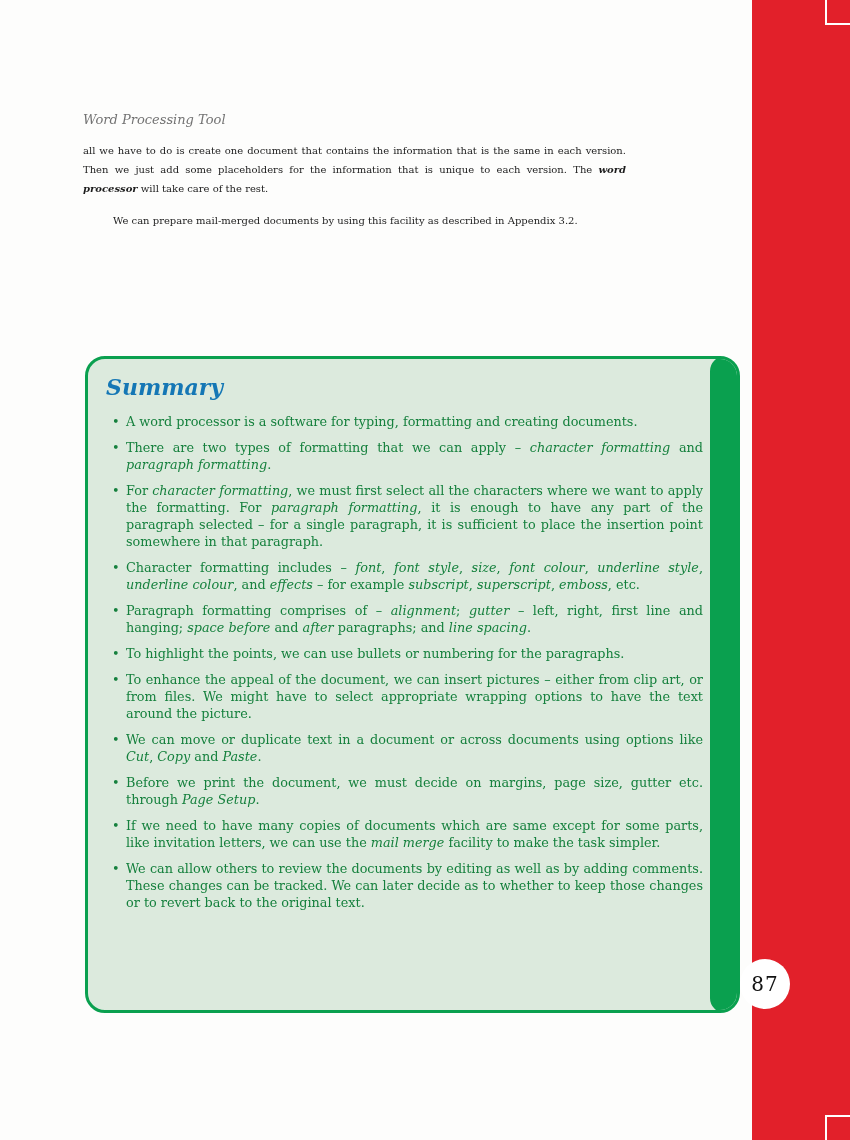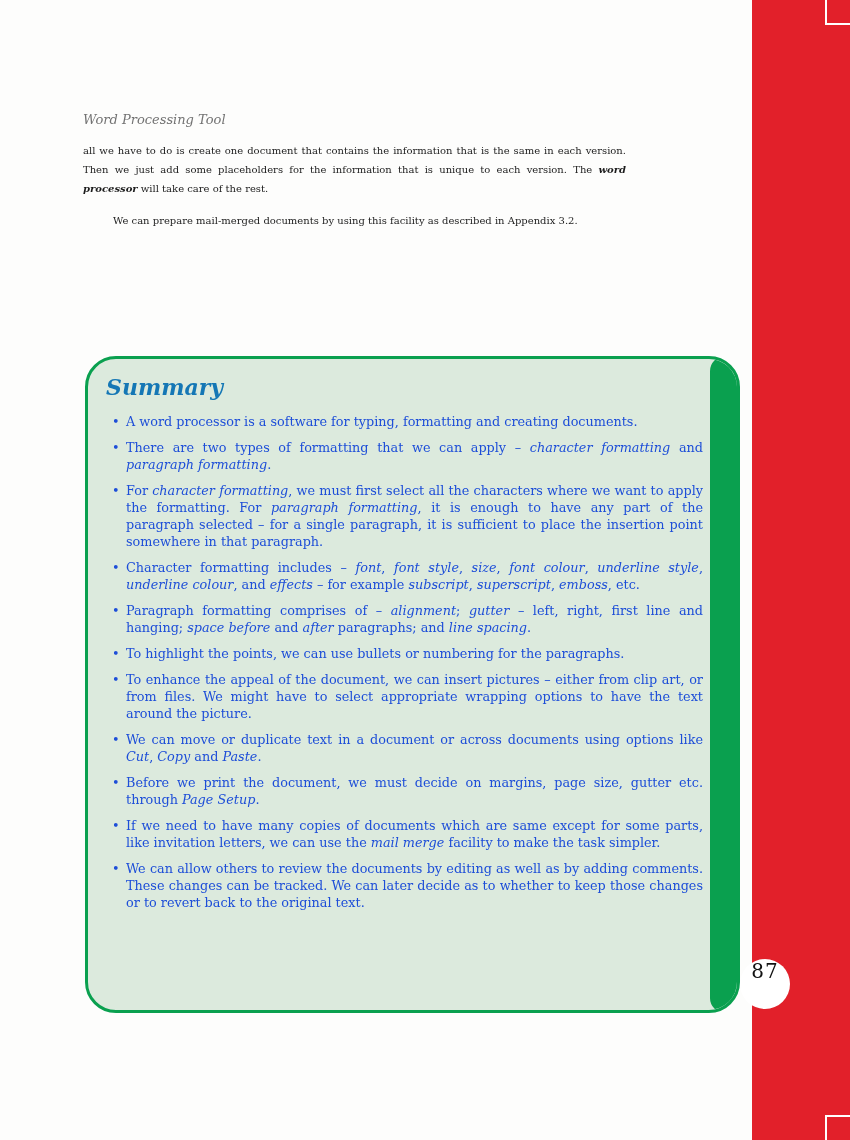--- a/index.html
+++ b/index.html
@@ -14,52 +14,52 @@
   .red-bar{
     position:absolute;left:752px;top:0;width:98px;height:1140px;
     background:#e2202a;
   }
   .corner{position:absolute;right:0;width:23px;height:23px;}
   .corner-top{top:0;border-left:2px solid #fff;border-bottom:2px solid #fff;}
   .corner-bottom{bottom:0;border-left:2px solid #fff;border-top:2px solid #fff;}
   .page-num-circle{
     position:absolute;left:740px;top:959px;width:50px;height:50px;
     border-radius:50%;background:#ffffff;
-    display:flex;align-items:flex-start;justify-content:center;
+    display:flex;align-items:center;justify-content:center;
     font-size:20px;color:#121212;letter-spacing:1px;
   }
   
   .running-head{
     position:absolute;left:83px;top:112px;
     font-size:13px;font-style:italic;color:#737373;
   }
   .body-text{
     position:absolute;left:83px;top:141px;width:543px;
     font-size:10px;line-height:19px;color:#1c1c1c;
     text-align:justify;
   }
   .body-text p{margin:0 0 13px 0;}
   .body-text p.indent{text-indent:30px;}
   
   .summary-box{
     position:absolute;left:85px;top:356px;width:649px;height:651px;
-    background:#dceadd;border:3px solid #0aa04f;border-radius:31px;
+    background:#dceadd;border:3px solid #0aa04f;border-radius:20px;
     overflow:hidden;
   }
   .summary-strip{
     position:absolute;right:-3px;top:-3px;bottom:-3px;width:30px;
     background:#0aa04f;border-radius:15px;
   }
   .summary-title{
     margin:15px 0 0 18px;
     font-size:22px;font-weight:bold;font-style:italic;color:#1577b5;
   }
   .summary-list{
     margin:13px 0 0 0;padding:0 34px 0 24px;list-style:none;
-    font-size:12.8px;line-height:17px;color:#1d4ed8;
+    font-size:12.8px;line-height:17px;color:#15803d;
     text-align:justify;
   }
   .summary-list li{position:relative;padding-left:14px;margin-bottom:9px;}
   .summary-list li::before{content:"\2022";position:absolute;left:0;top:0;}
   
   .i{font-style:italic;}
   .bi{font-style:italic;font-weight:bold;}
 </style>
 </head>
 <body>

